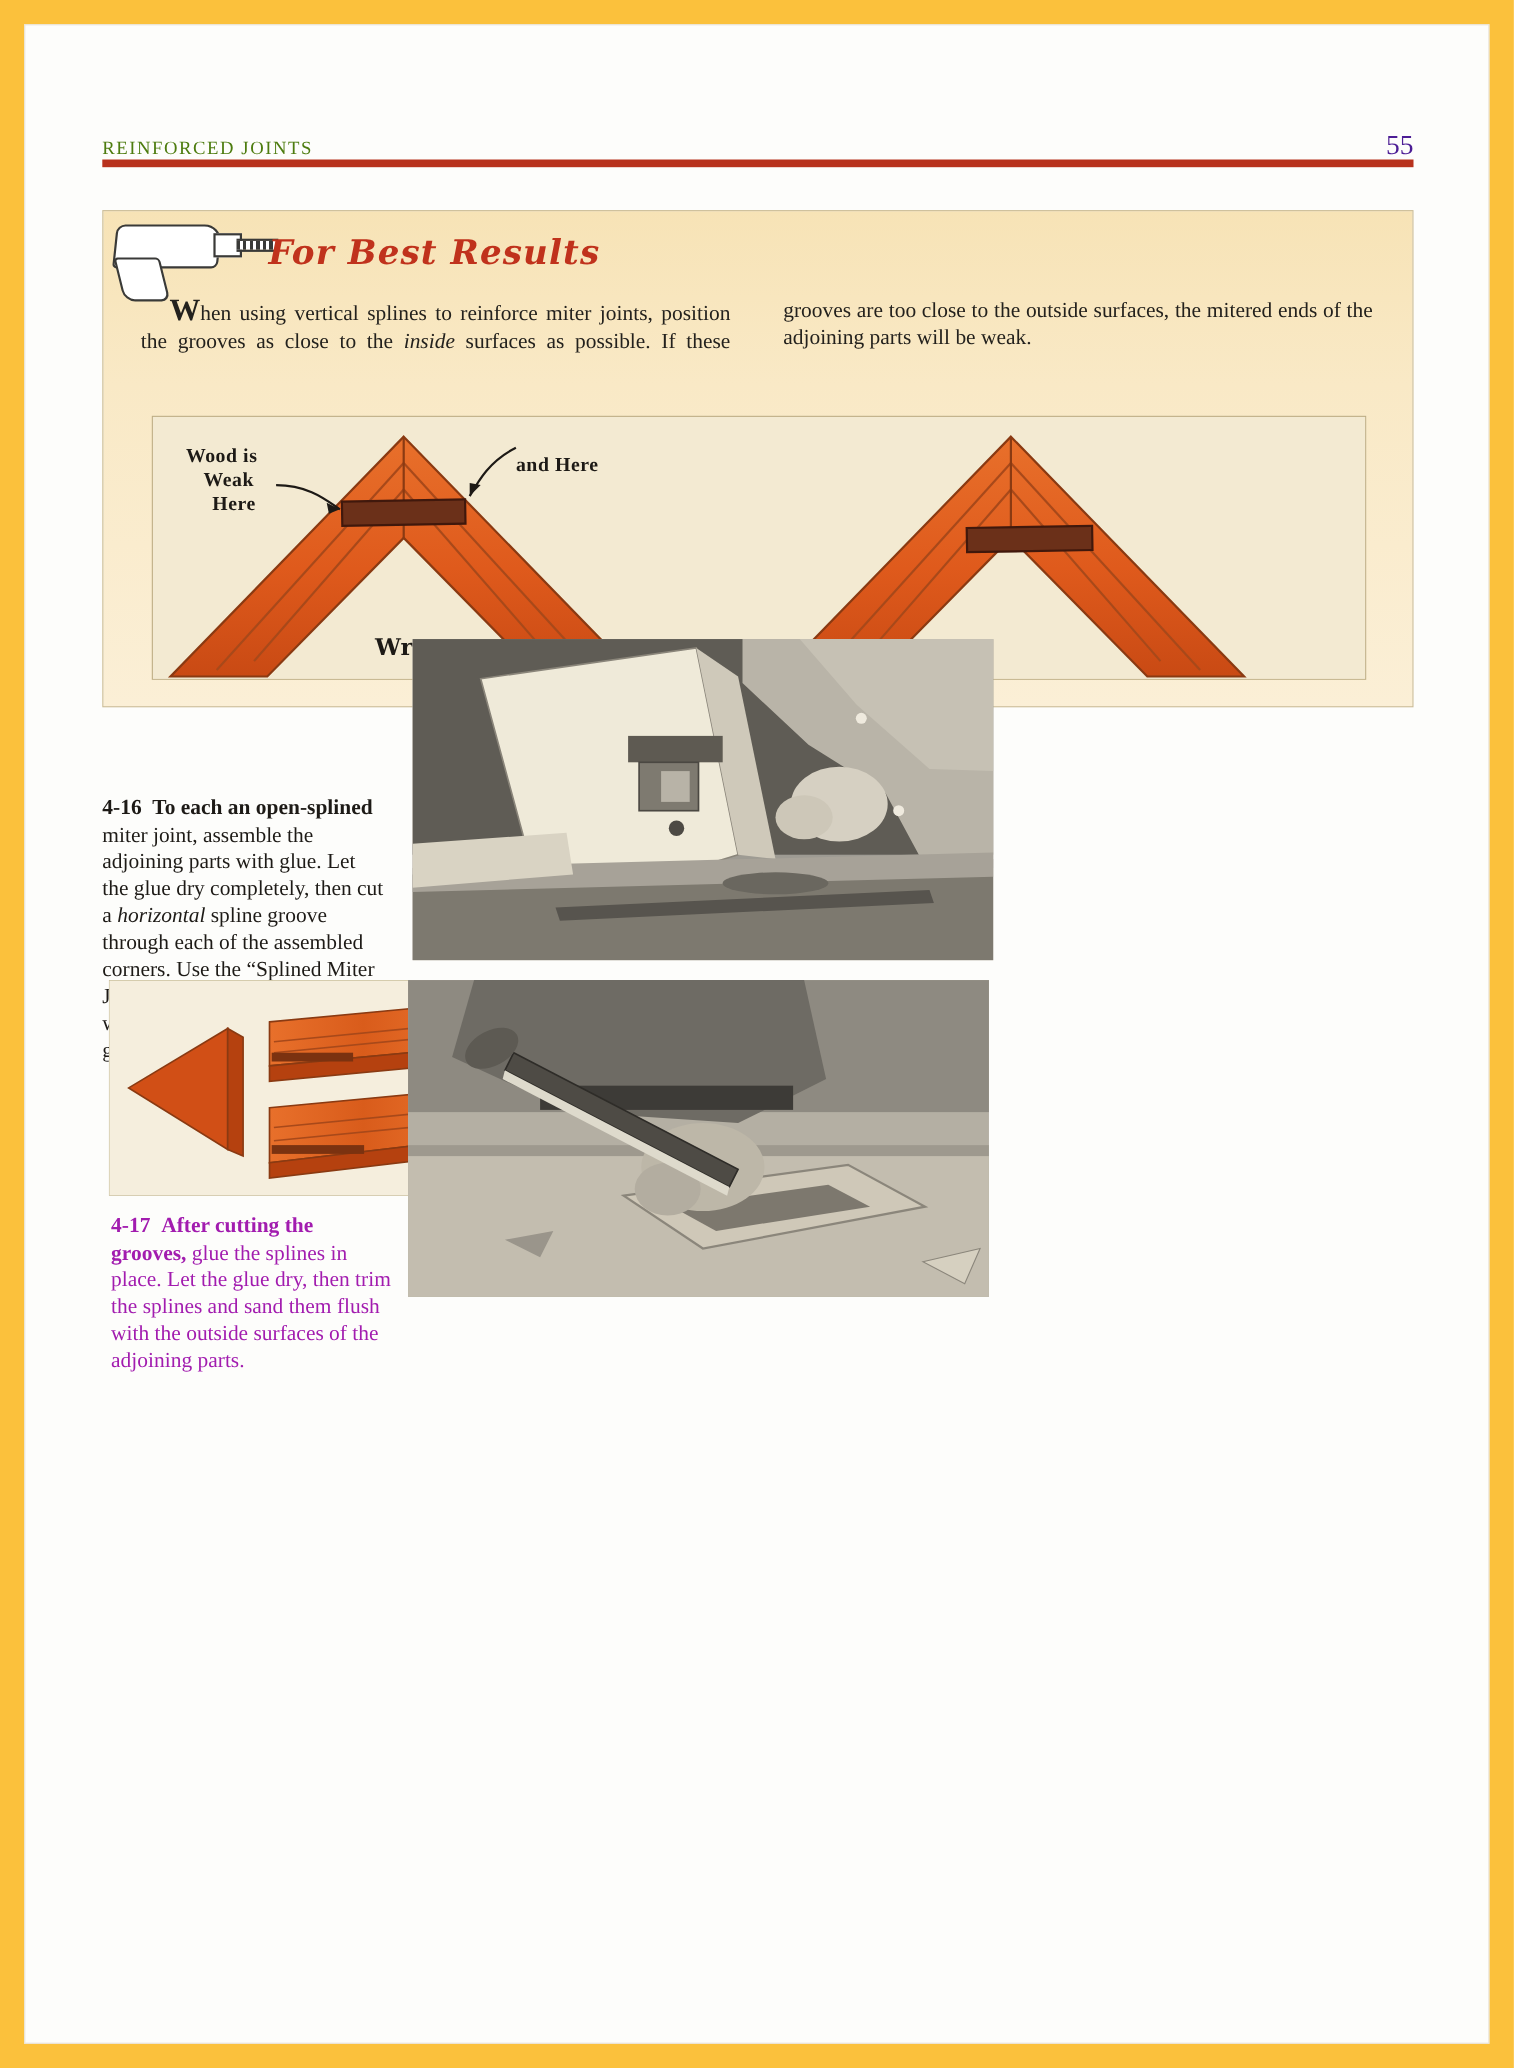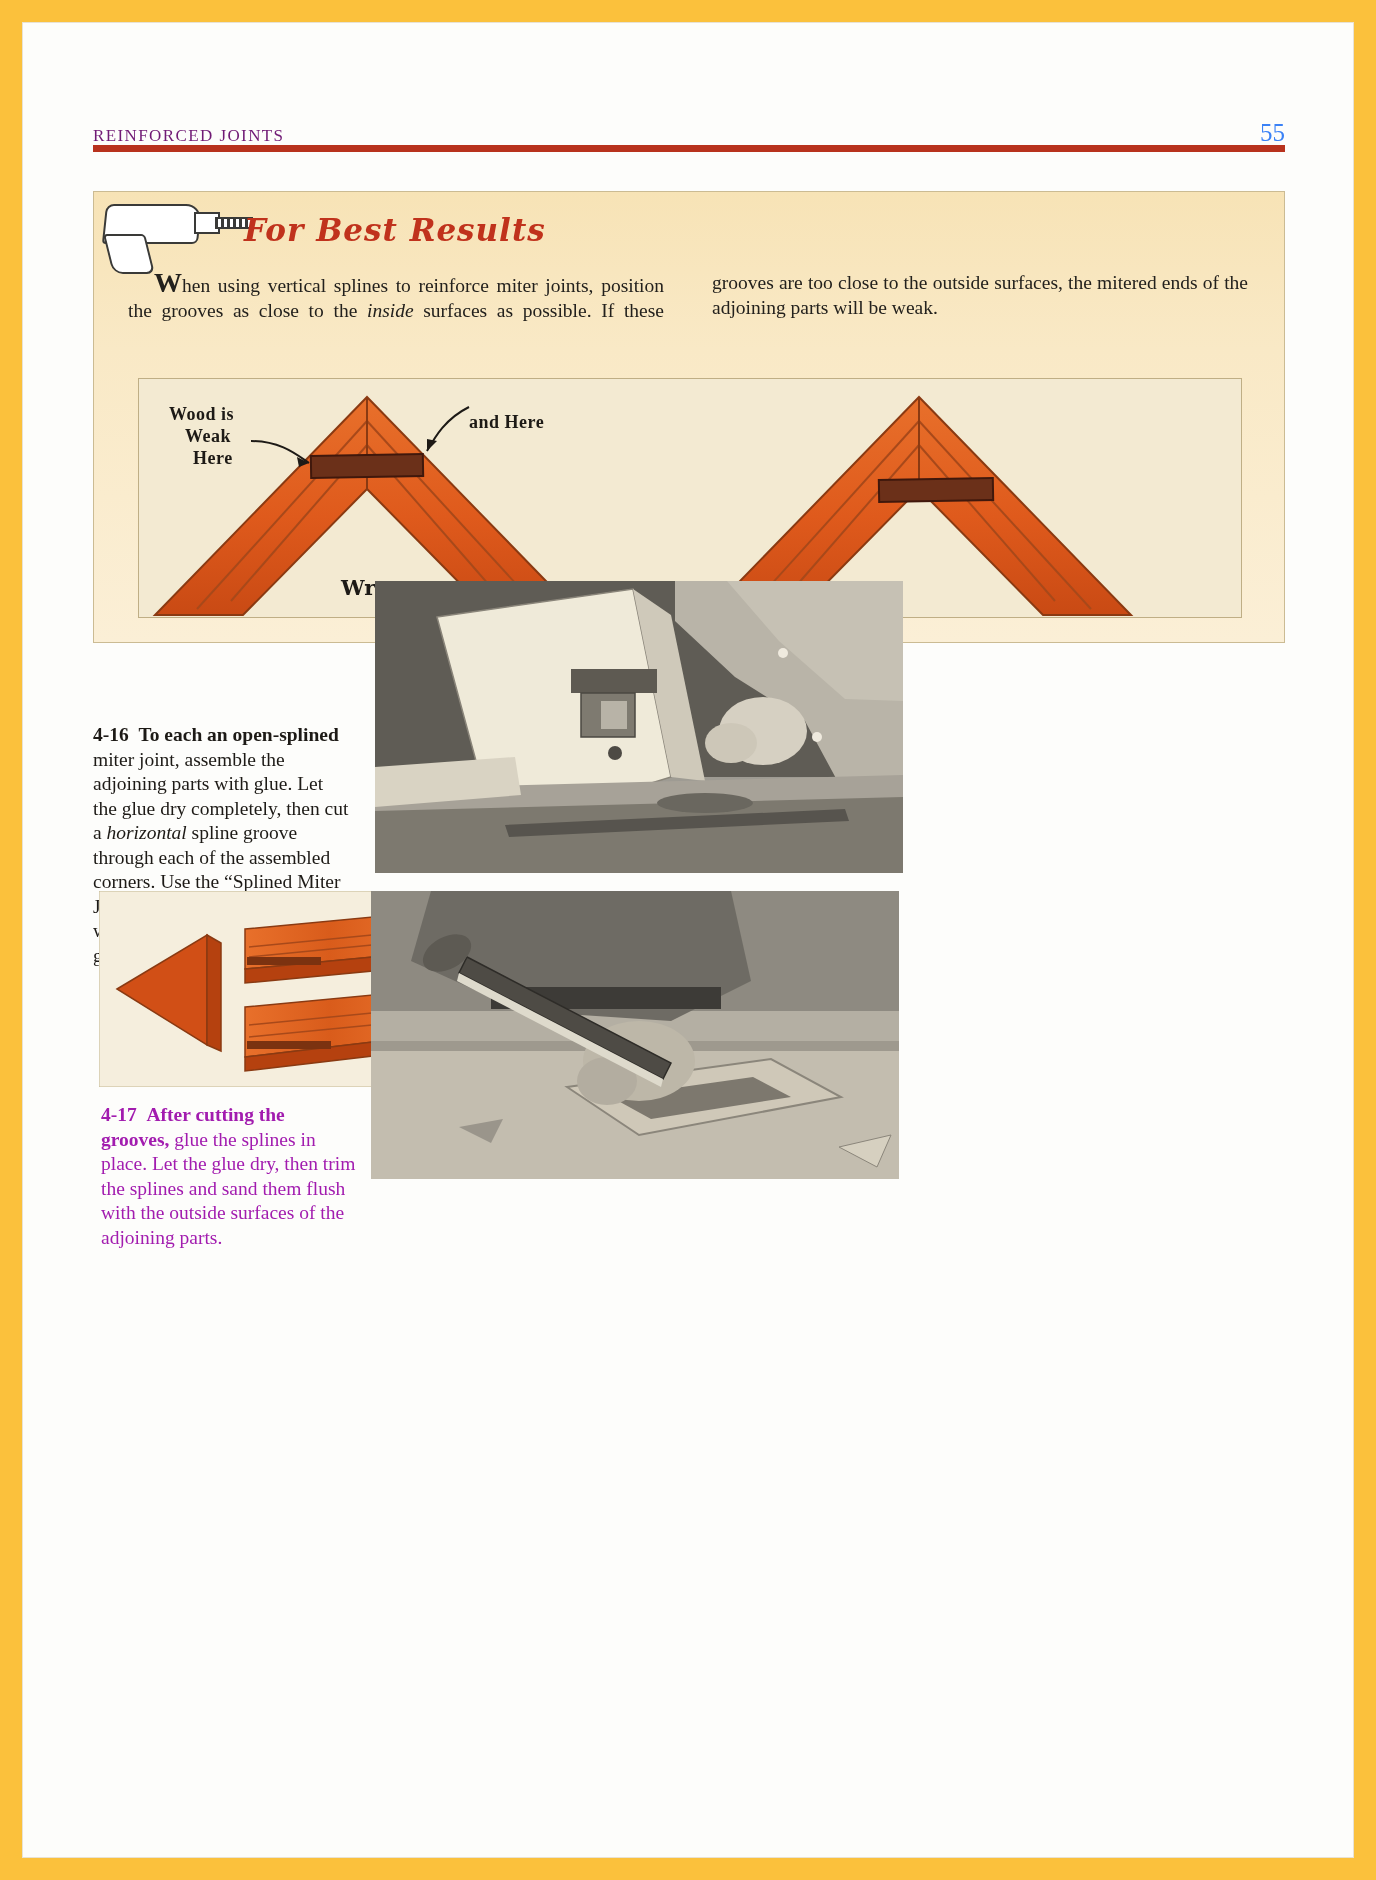--- a/index.html
+++ b/index.html
@@ -36,26 +36,26 @@
     top: 96px;
     width: 1192px;
     display: flex;
     align-items: baseline;
     justify-content: space-between;
   }
   .running-head {
     font-family: "Liberation Serif", serif;
     font-size: 17px;
     letter-spacing: 1.4px;
-    color: #701a75;
+    color: #4d7c0f;
   }
   .page-number {
     font-family: "Liberation Serif", serif;
     font-size: 25px;
-    color: #3b82f6;
+    color: #4c1d95;
   }
   .header-rule {
     position: absolute;
     left: 70px;
     top: 122px;
     width: 1192px;
     height: 7px;
     background: #b8321d;
   }
 

